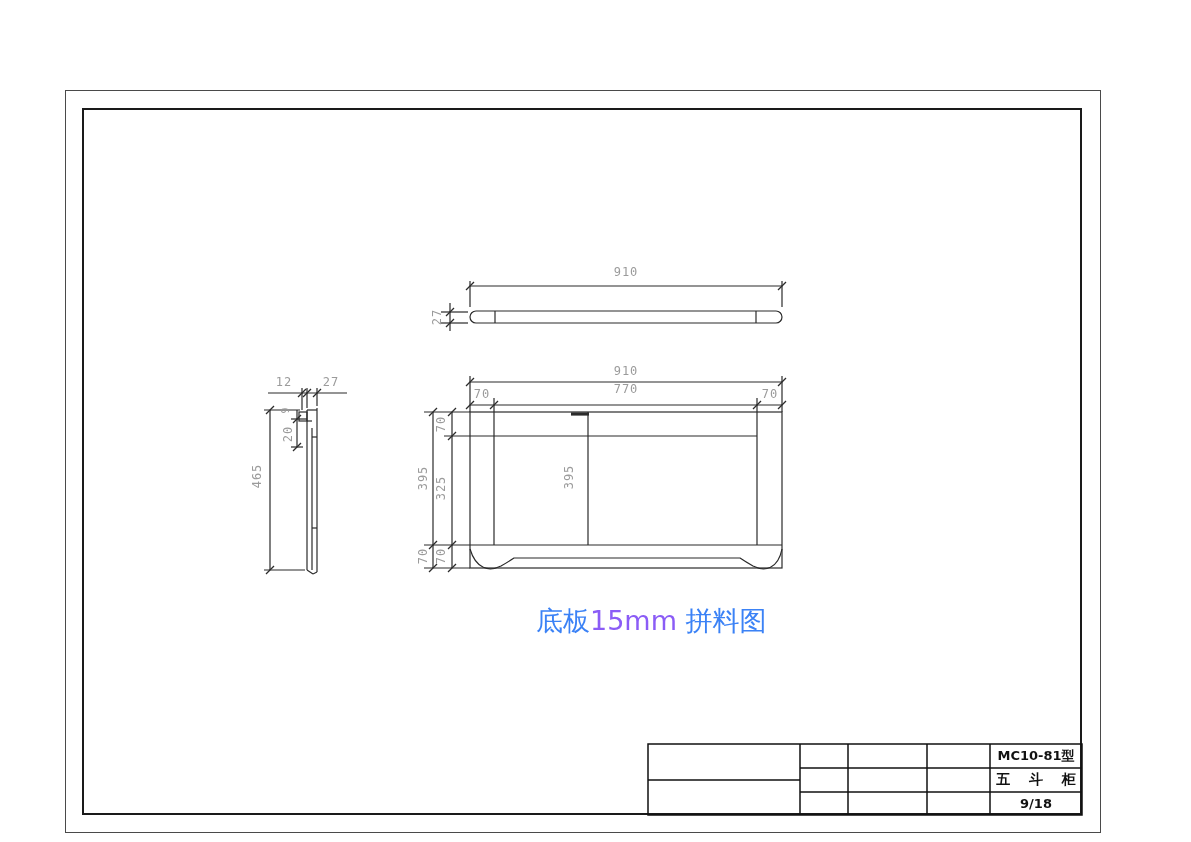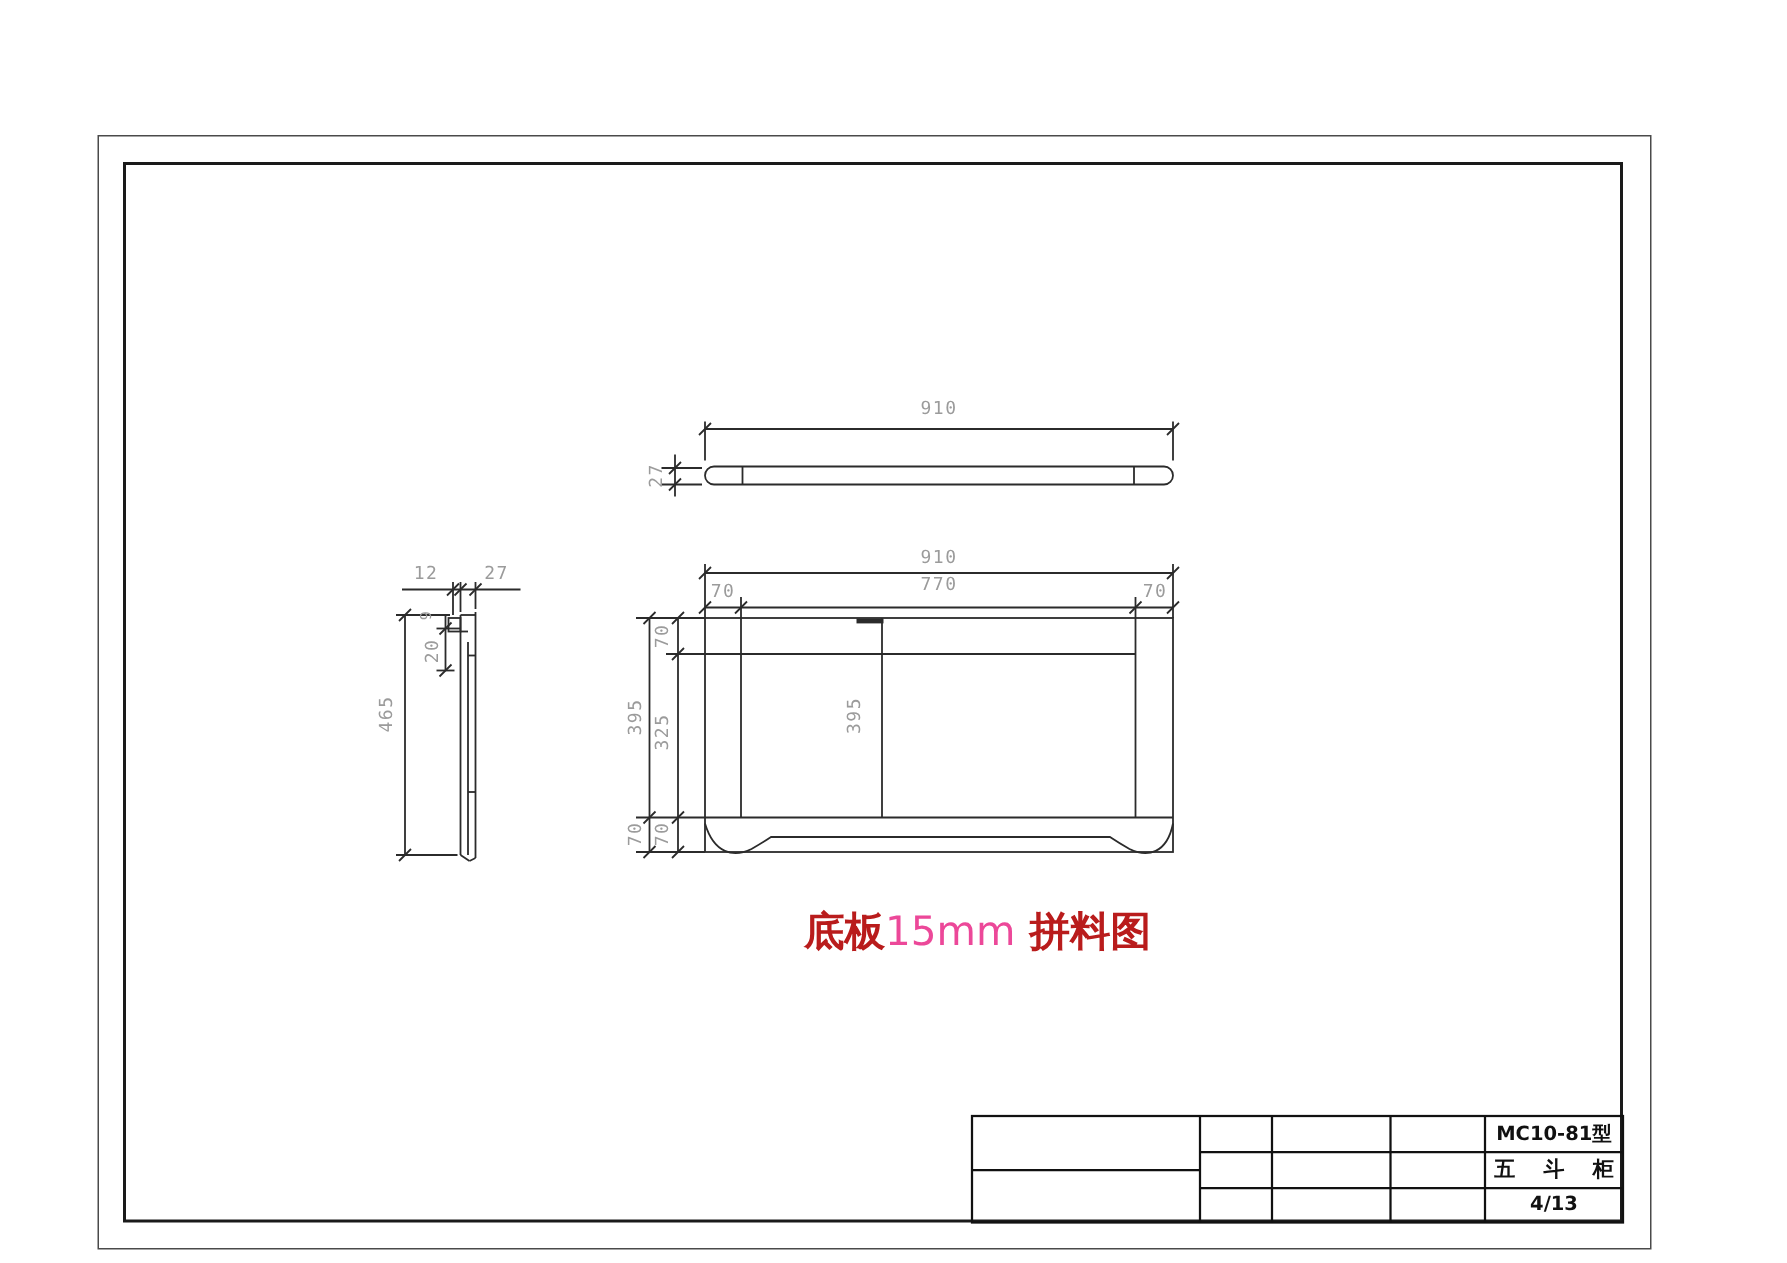--- a/index.html
+++ b/index.html
@@ -7,22 +7,22 @@
         font-family:"DejaVu Sans","Liberation Sans",sans-serif;}
   .abs{position:absolute;}
   #outer-border{left:65px;top:90px;width:1034px;height:741px;border:1px solid #4a4a4a;}
   #inner-border{left:82px;top:108px;width:996px;height:703px;border:2px solid #1a1a1a;}
   svg.layer{position:absolute;left:0;top:0;}
   .dim{position:absolute;transform:translate(-50%,-50%);color:#9b9b9b;
        font-family:"DejaVu Sans Mono","Liberation Mono",monospace;
        font-size:12px;letter-spacing:1px;white-space:nowrap;}
   .dim.v{transform:translate(-50%,-50%) rotate(-90deg);}
   #drawing-title{left:536px;top:603px;font-size:27px;white-space:nowrap;}
-  #drawing-title .strong{color:#b91c1c;font-weight:bold;}
-  #drawing-title .light{color:#ec4899;font-weight:normal;}
+  #drawing-title .strong{color:#3b82f6;font-weight:normal;}
+  #drawing-title .light{color:#8b5cf6;font-weight:normal;}
   .tb-text{position:absolute;transform:translate(-50%,-50%);color:#111;
            font-weight:bold;font-size:13px;white-space:nowrap;
            font-family:"DejaVu Sans","Liberation Sans",sans-serif;}
   .tb-text.wide{letter-spacing:7px;font-size:14px;padding-left:7px;}
 </style>
 </head>
 <body>
 
 <div id="page">
 
@@ -158,15 +158,15 @@
   <span class="dim v abs" style="left:441px;top:488px;">325</span>
   <span class="dim v abs" style="left:441px;top:556px;">70</span>
   <span class="dim v abs" style="left:569px;top:477px;">395</span>
 
   <div class="abs" id="drawing-title">
     <span class="strong">底板</span><span class="light">15mm</span><span class="strong"> 拼料图</span>
   </div>
 
   <span class="tb-text" style="left:1036px;top:756px;">MC10-81型</span>
   <span class="tb-text wide" style="left:1036px;top:780px;">五 斗 柜</span>
-  <span class="tb-text" style="left:1036px;top:803px;">4/13</span>
+  <span class="tb-text" style="left:1036px;top:803px;">9/18</span>
 
 </div>
 
 </body></html>

